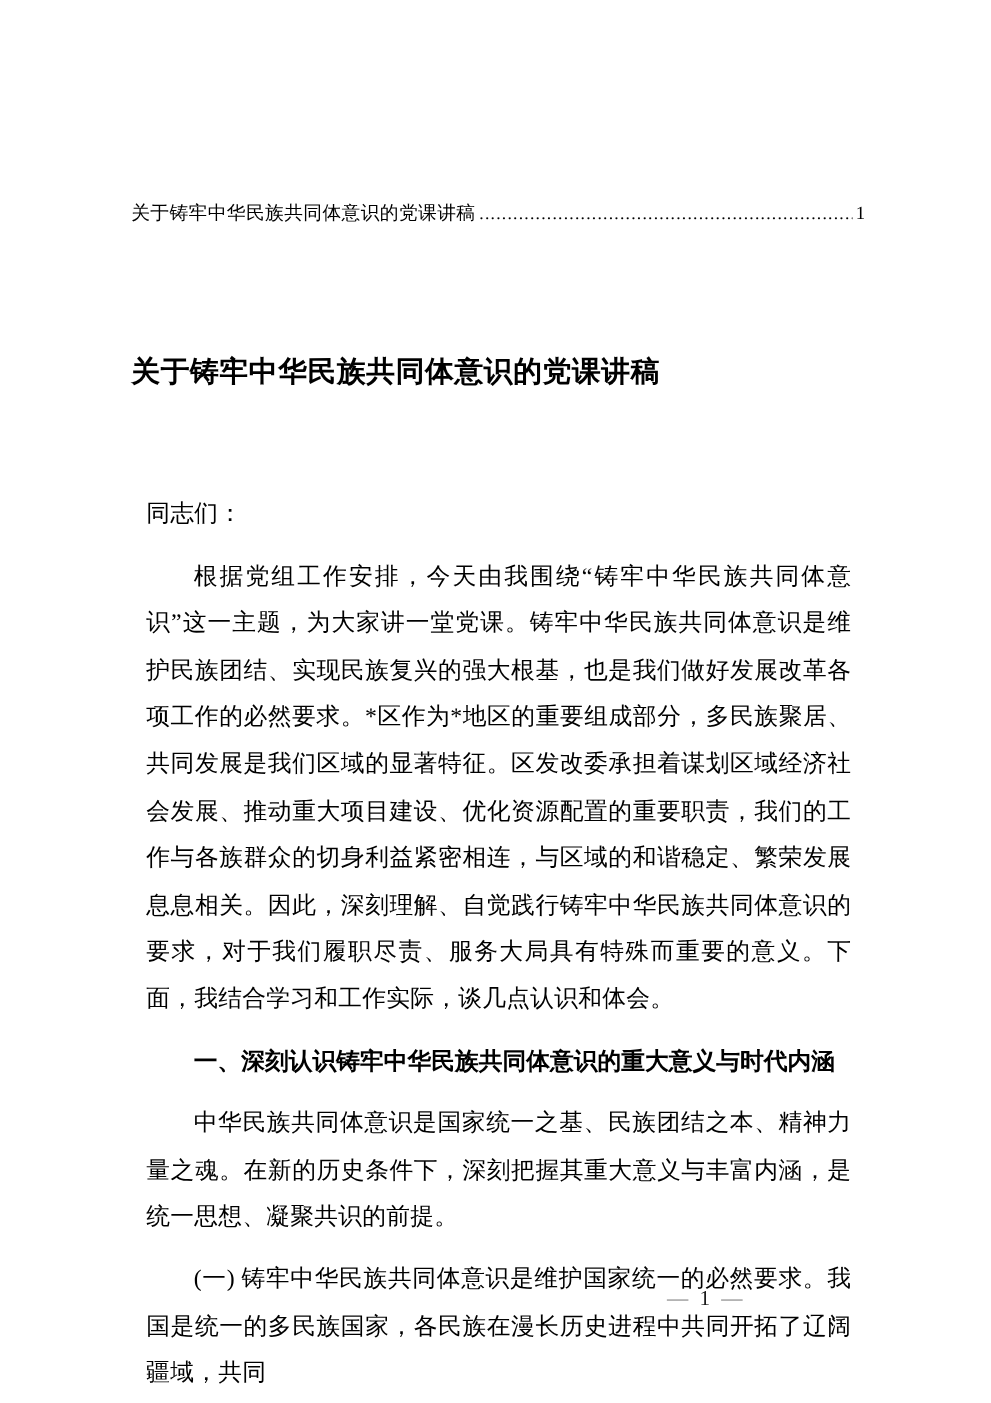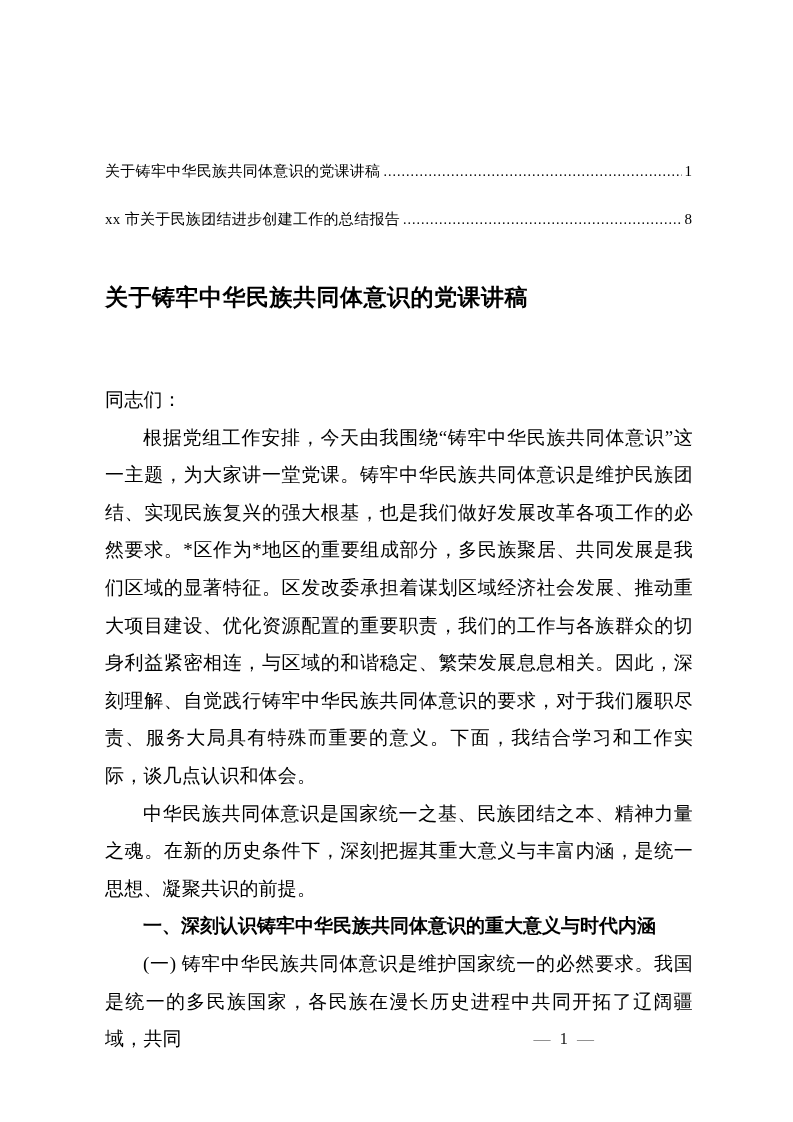--- a/index.html
+++ b/index.html
@@ -63,21 +63,21 @@
   .doc-body {
     position: absolute;
     top: 381px;
     left: 105px;
     width: 588px;
     font-size: 19px;
     line-height: 37.6px;
     text-align: justify;
     letter-spacing: 0.2px;
   }
-  .doc-body p { margin: 0; padding: 0; }
+  .doc-body p { margin: 12px; padding: 0; }
   .indent { text-indent: 2em; }
   .section-heading {
     font-weight: bold;
     font-family: "Liberation Sans", "DejaVu Sans", sans-serif;
     letter-spacing: 0;
   }
   .lead-bold { font-weight: normal; }
 
   
   .footer {
@@ -95,34 +95,29 @@
 <body>
 
 <div class="page">
 
   <nav class="toc">
     <div class="toc-entry">
       <span class="toc-title">关于铸牢中华民族共同体意识的党课讲稿</span>
       <span class="toc-leader"></span>
       <span class="toc-page">1</span>
     </div>
-    <div class="toc-entry">
-      <span class="toc-title">xx 市关于民族团结进步创建工作的总结报告</span>
-      <span class="toc-leader"></span>
-      <span class="toc-page">8</span>
-    </div>
   </nav>
 
   <h1 class="doc-title">关于铸牢中华民族共同体意识的党课讲稿</h1>
 
   <div class="doc-body">
     <p class="salutation">同志们：</p>
     <p class="indent">根据党组工作安排，今天由我围绕“铸牢中华民族共同体意识”这一主题，为大家讲一堂党课。铸牢中华民族共同体意识是维护民族团结、实现民族复兴的强大根基，也是我们做好发展改革各项工作的必然要求。*区作为*地区的重要组成部分，多民族聚居、共同发展是我们区域的显著特征。区发改委承担着谋划区域经济社会发展、推动重大项目建设、优化资源配置的重要职责，我们的工作与各族群众的切身利益紧密相连，与区域的和谐稳定、繁荣发展息息相关。因此，深刻理解、自觉践行铸牢中华民族共同体意识的要求，对于我们履职尽责、服务大局具有特殊而重要的意义。下面，我结合学习和工作实际，谈几点认识和体会。</p>
+    <p class="indent section-heading">一、深刻认识铸牢中华民族共同体意识的重大意义与时代内涵</p>
     <p class="indent">中华民族共同体意识是国家统一之基、民族团结之本、精神力量之魂。在新的历史条件下，深刻把握其重大意义与丰富内涵，是统一思想、凝聚共识的前提。</p>
-    <p class="indent section-heading">一、深刻认识铸牢中华民族共同体意识的重大意义与时代内涵</p>
     <p class="indent"><span class="lead-bold">(一) 铸牢中华民族共同体意识是维护国家统一的必然要求。</span><span>我国是统一的多民族国家，各民族在漫长历史进程中共同开拓了辽阔疆域，共同</span></p>
   </div>
 
   <div class="footer">
     <span class="dash">—</span><span class="num">1</span><span class="dash">—</span>
   </div>
 
 </div>
 
 </body></html>

